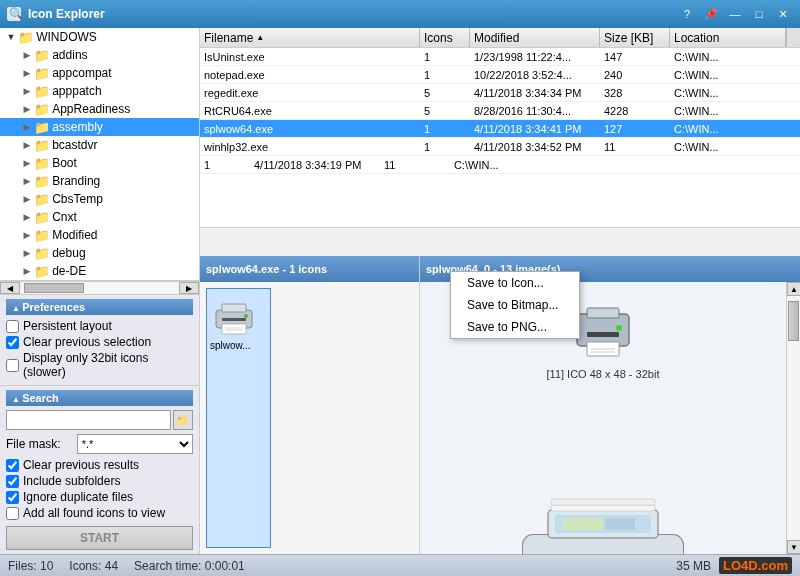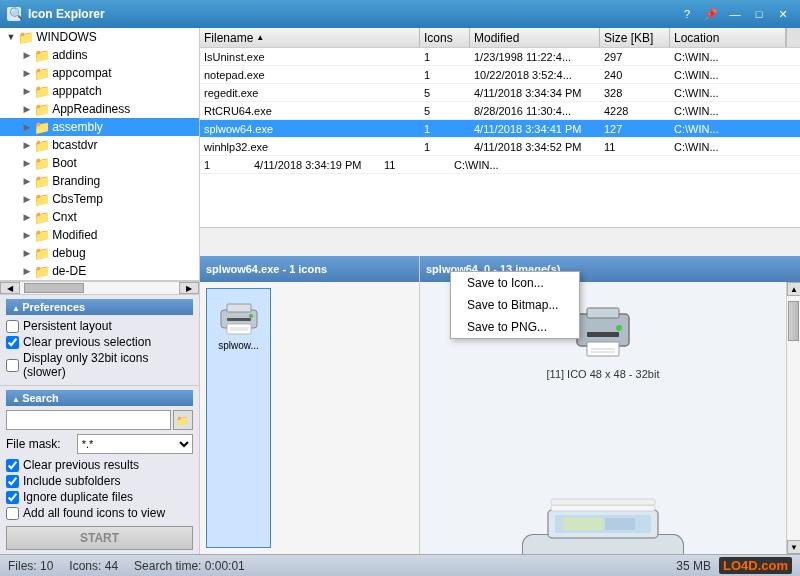--- a/index.html
+++ b/index.html
@@ -176,21 +176,21 @@
     .panel-title-bar {
       background: linear-gradient(to bottom, #6a9fd8, #4a7fb8);
       color: white; font-size: 11px; font-weight: bold;
       padding: 2px 6px; height: 26px; display: flex; align-items: center;
     }
     .icon-grid {
       display: flex; flex-wrap: wrap; padding: 6px; gap: 4px;
       overflow-y: auto; flex: 1;
     }
     .icon-item {
-      display: flex; flex-direction: column; align-items: center;
+      display: flex; flex-direction: column; align-items: flex-start;
       padding: 3px; cursor: pointer; border: 1px solid transparent;
       width: 65px;
     }
     .icon-item.selected { background: #cce4ff; border-color: #4488cc; }
     .icon-thumb {
       width: 48px; height: 48px; display: flex; align-items: center; justify-content: center;
     }
     .icon-label { font-size: 10px; text-align: center; word-break: break-all; }
 
     
@@ -447,21 +447,21 @@
             <span>Location</span>
           </div>
           <div style="width:14px; background:#e0e0e0; border-left:1px solid #bbb;"></div>
         </div>
         <div class="file-list-body">
 
           <div class="file-row">
             <div class="file-cell col-filename">IsUninst.exe</div>
             <div class="file-cell col-icons">1</div>
             <div class="file-cell col-modified">1/23/1998 11:22:4...</div>
-            <div class="file-cell col-size">297</div>
+            <div class="file-cell col-size">147</div>
             <div class="file-cell col-location">C:\WIN...</div>
           </div>
 
           <div class="file-row">
             <div class="file-cell col-filename">notepad.exe</div>
             <div class="file-cell col-icons">1</div>
             <div class="file-cell col-modified">10/22/2018 3:52:4...</div>
             <div class="file-cell col-size">240</div>
             <div class="file-cell col-location">C:\WIN...</div>
           </div>

